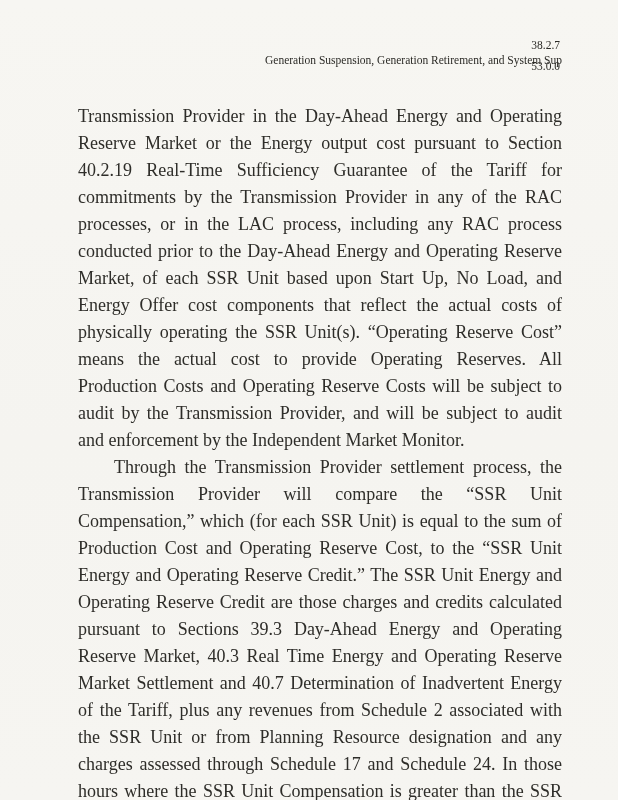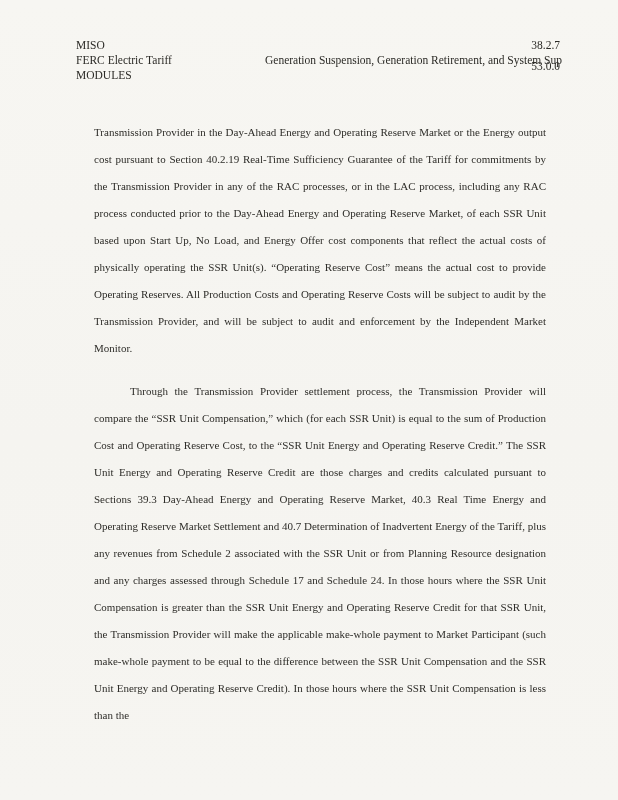--- a/index.html
+++ b/index.html
@@ -51,22 +51,22 @@
     margin-top: 6px;
   }
   
   .page-body {
     position: absolute;
     top: 103px;
     left: 78px;
     width: 484px;
   }
   .para {
-    margin: 16px;
-    font-size: 11px;
+    margin: 0;
+    font-size: 18px;
     line-height: 27px;
     text-align: justify;
     color: #2e2d29;
   }
   .para.indent {
     text-indent: 36px;
     font-family: Liberation Serif, serif;
   }
   
   .page-footer {
@@ -76,25 +76,20 @@
     font-size: 12px;
     color: #2e2d29;
   }
 </style>
 </head>
 <body>
 
 <div class="page">
 
   <header class="page-header">
-    <div class="hdr-left">
-      <div>MISO</div>
-      <div>FERC Electric Tariff</div>
-      <div>MODULES</div>
-    </div>
     <div class="hdr-center">Generation Suspension, Generation Retirement, and System Sup</div>
     <div class="hdr-right">
       <div class="v1">38.2.7</div>
       <div class="v2">53.0.0</div>
     </div>
   </header>
 
   <main class="page-body">
     <p class="para">Transmission Provider in the Day-Ahead Energy and Operating Reserve Market or the Energy output cost pursuant to Section 40.2.19 Real-Time Sufficiency Guarantee of the Tariff for commitments by the Transmission Provider in any of the RAC processes, or in the LAC process, including any RAC process conducted prior to the Day-Ahead Energy and Operating Reserve Market, of each SSR Unit based upon Start Up, No Load, and Energy Offer cost components that reflect the actual costs of physically operating the SSR Unit(s).  “Operating Reserve Cost” means the actual cost to provide Operating Reserves.  All Production Costs and Operating Reserve Costs will be subject to audit by the Transmission Provider, and will be subject to audit and enforcement by the Independent Market Monitor.</p>
     <p class="para indent">Through the Transmission Provider settlement process, the Transmission Provider will compare the “SSR Unit Compensation,” which (for each SSR Unit) is equal to the sum of Production Cost and Operating Reserve Cost, to the “SSR Unit Energy and Operating Reserve Credit.”  The SSR Unit Energy and Operating Reserve Credit are those charges and credits calculated pursuant to Sections 39.3 Day-Ahead Energy and Operating Reserve Market, 40.3 Real Time Energy and Operating Reserve Market Settlement and 40.7 Determination of Inadvertent Energy of the Tariff, plus any revenues from Schedule 2 associated with the SSR Unit or from Planning Resource designation and any charges assessed through Schedule 17 and Schedule 24.  In those hours where the SSR Unit Compensation is greater than the SSR Unit Energy and Operating Reserve Credit for that SSR Unit, the Transmission Provider will make the applicable make-whole payment to Market Participant (such make-whole payment to be equal to the difference between the SSR Unit Compensation and the SSR Unit Energy and Operating Reserve Credit).  In those hours where the SSR Unit Compensation is less than the</p>

